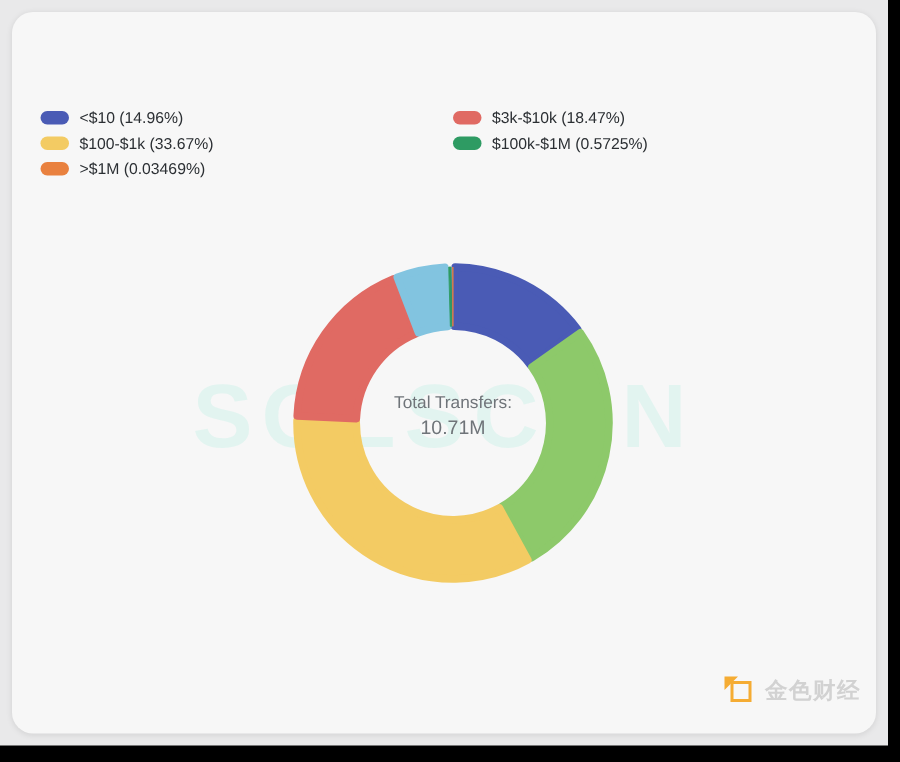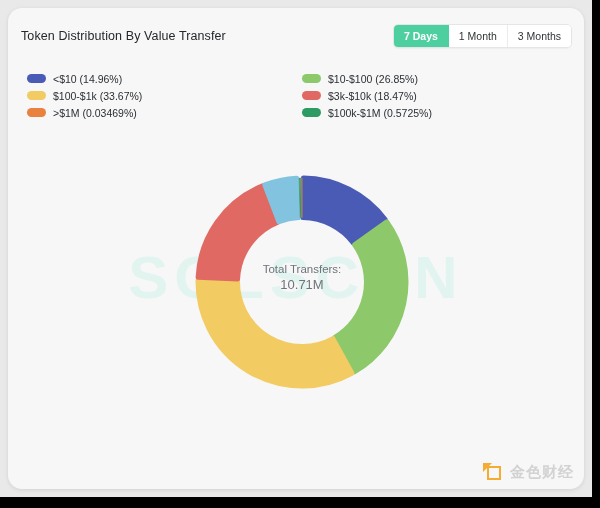--- a/index.html
+++ b/index.html
@@ -188,21 +188,21 @@
   }
   .stat-row .stat-value {
     color: #24272c;
     font-weight: bold;
   }
 
   
   .brand {
     position: absolute;
     right: 10px;
-    bottom: 6px;
+    bottom: 18px;
     display: flex;
     align-items: center;
     opacity: 0.92;
   }
   .brand-mark {
     position: relative;
     width: 21px;
     height: 21px;
     margin-right: 6px;
   }
@@ -228,49 +228,37 @@
   }
 </style>
 </head>
 <body>
 
 <div id="page">
   <div class="page-bg"></div>
 
   <div class="card">
 
-    <div class="card-header">
-      <div class="card-title">Token Distribution By Value Transfer</div>
-      <div class="range-group">
-        <div class="range-btn active">7 Days</div>
-        <div class="range-btn">1 Month</div>
-        <div class="range-btn">3 Months</div>
-      </div>
-    </div>
 
     <div class="legend">
       <div class="legend-col left">
         <div class="legend-item">
           <span class="legend-swatch" style="background:#4a5bb5"></span>
           <span class="legend-label">&lt;$10 (14.96%)</span>
         </div>
         <div class="legend-item">
           <span class="legend-swatch" style="background:#f3cb63"></span>
           <span class="legend-label">$100-$1k (33.67%)</span>
         </div>
         <div class="legend-item">
           <span class="legend-swatch" style="background:#e9813f"></span>
           <span class="legend-label">&gt;$1M (0.03469%)</span>
         </div>
       </div>
       <div class="legend-col right">
-        <div class="legend-item">
-          <span class="legend-swatch" style="background:#8dc96a"></span>
-          <span class="legend-label">$10-$100 (26.85%)</span>
-        </div>
         <div class="legend-item">
           <span class="legend-swatch" style="background:#e06a63"></span>
           <span class="legend-label">$3k-$10k (18.47%)</span>
         </div>
         <div class="legend-item">
           <span class="legend-swatch" style="background:#2e9b63"></span>
           <span class="legend-label">$100k-$1M (0.5725%)</span>
         </div>
       </div>
     </div>

